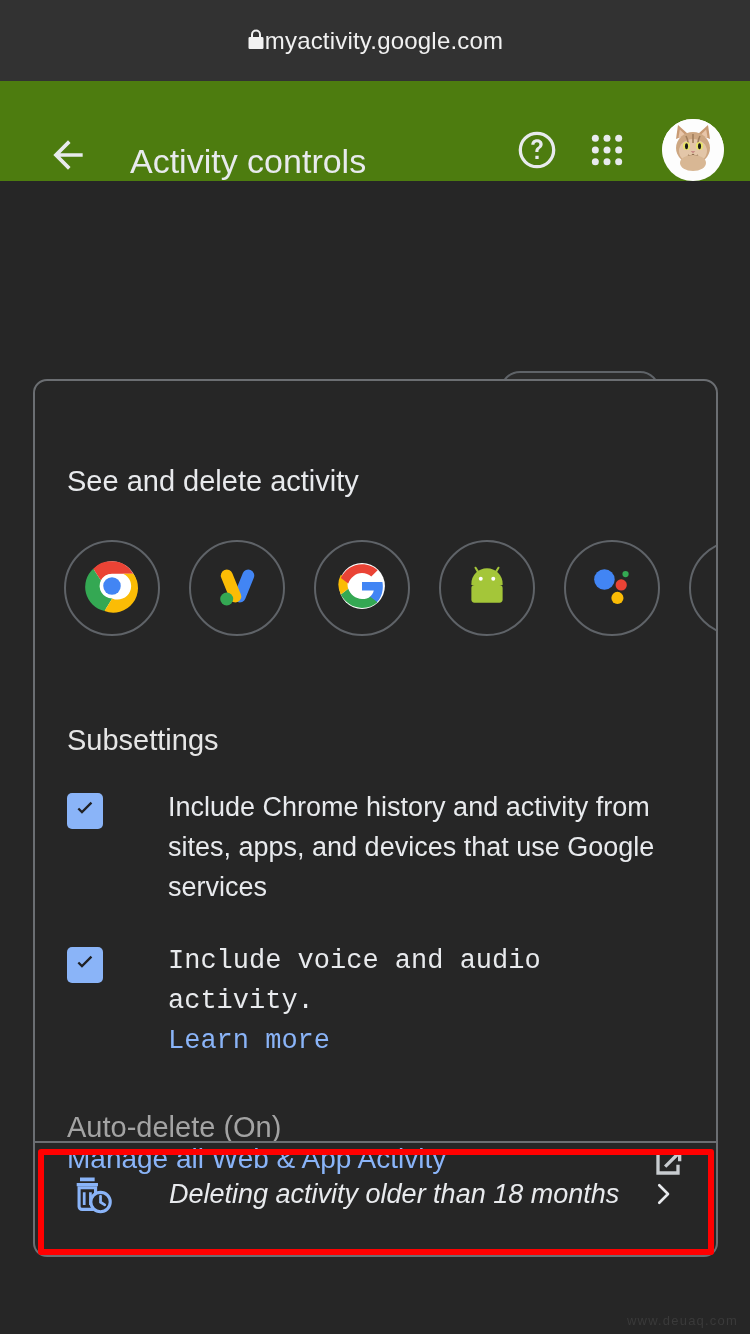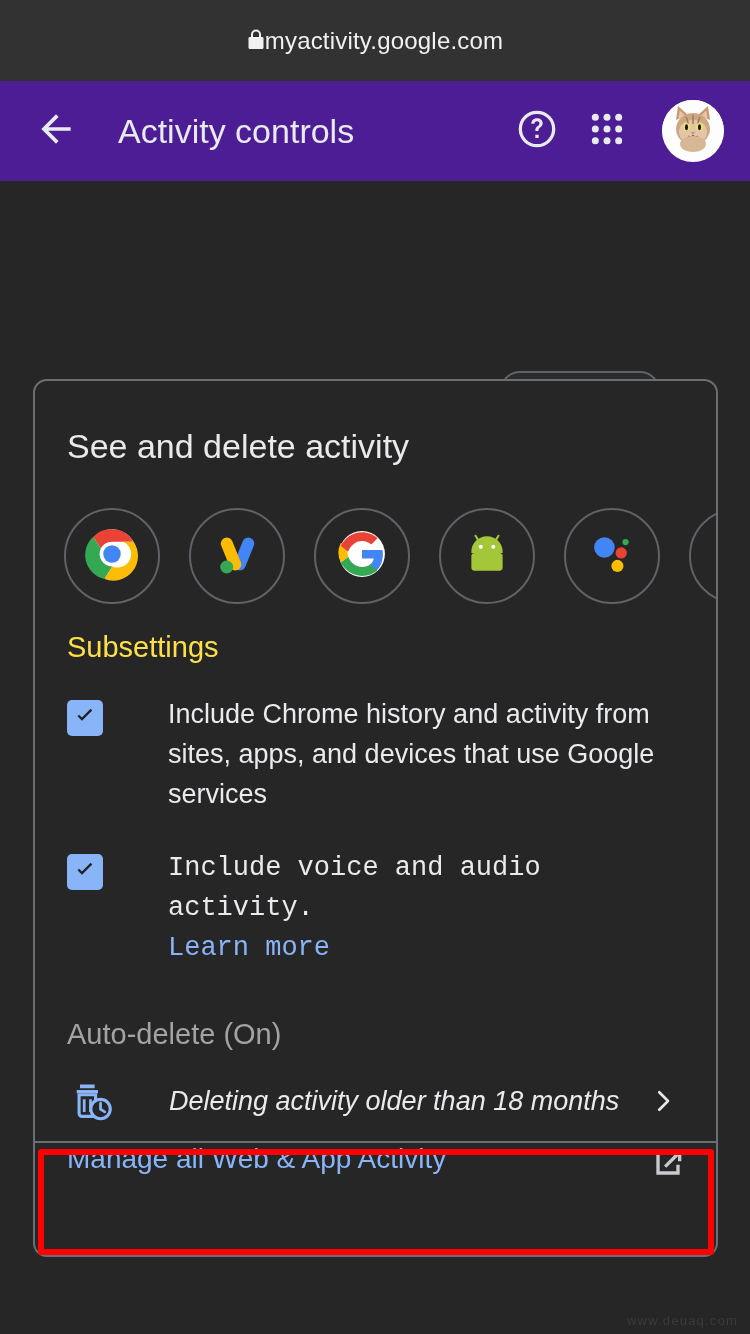--- a/index.html
+++ b/index.html
@@ -29,24 +29,24 @@
   .urlbar .lock { display: block; }
   .urlbar .url {
     font-size: 24px;
     color: #f1f1f1;
     letter-spacing: .2px;
   }
 
   
   .appbar {
     height: 100px;
-    background: #4c1d95;
-    display: flex;
-    align-items: center;
-    padding: 0 26px 0 32px;
+    background: #4d7c0f;
+    display: flex;
+    align-items: flex-end;
+    padding: 0 26px 0 44px;
   }
   .back-btn {
     width: 48px; height: 48px;
     display: flex; align-items: center; justify-content: center;
     flex: 0 0 auto;
   }
   .appbar-title {
     font-size: 34px;
     color: #e8eaed;
     margin-left: 38px;
@@ -89,45 +89,45 @@
     left: 33px; top: 198px;
     width: 685px; height: 878px;
     border: 2px solid #6b6e72;
     border-radius: 14px;
     background: #262626;
     overflow: hidden;
   }
   .card-inner { padding: 0 32px; }
 
   .section-title {
-    font-size: 34px;
+    font-size: 29px;
     color: #e8eaed;
-    padding-top: 46px;
+    padding-top: 84px;
   }
 
   
   .app-row {
     display: flex;
     gap: 29px;
     margin-top: 42px;
     margin-left: -3px;
   }
   .app-circle {
     width: 96px; height: 96px;
     border-radius: 50%;
     border: 2px solid #5f6368;
     display: flex; align-items: center; justify-content: center;
     flex: 0 0 auto;
   }
 
   
   .sub-title {
     font-size: 29px;
-    color: #fde047;
-    margin-top: 27px;
+    color: #e5e5e5;
+    margin-top: 88px;
   }
   .check-row {
     display: flex;
     margin-top: 30px;
     gap: 21px;
   }
   .checkbox {
     width: 36px; height: 36px;
     border-radius: 5px;
     background: #8ab4f8;

